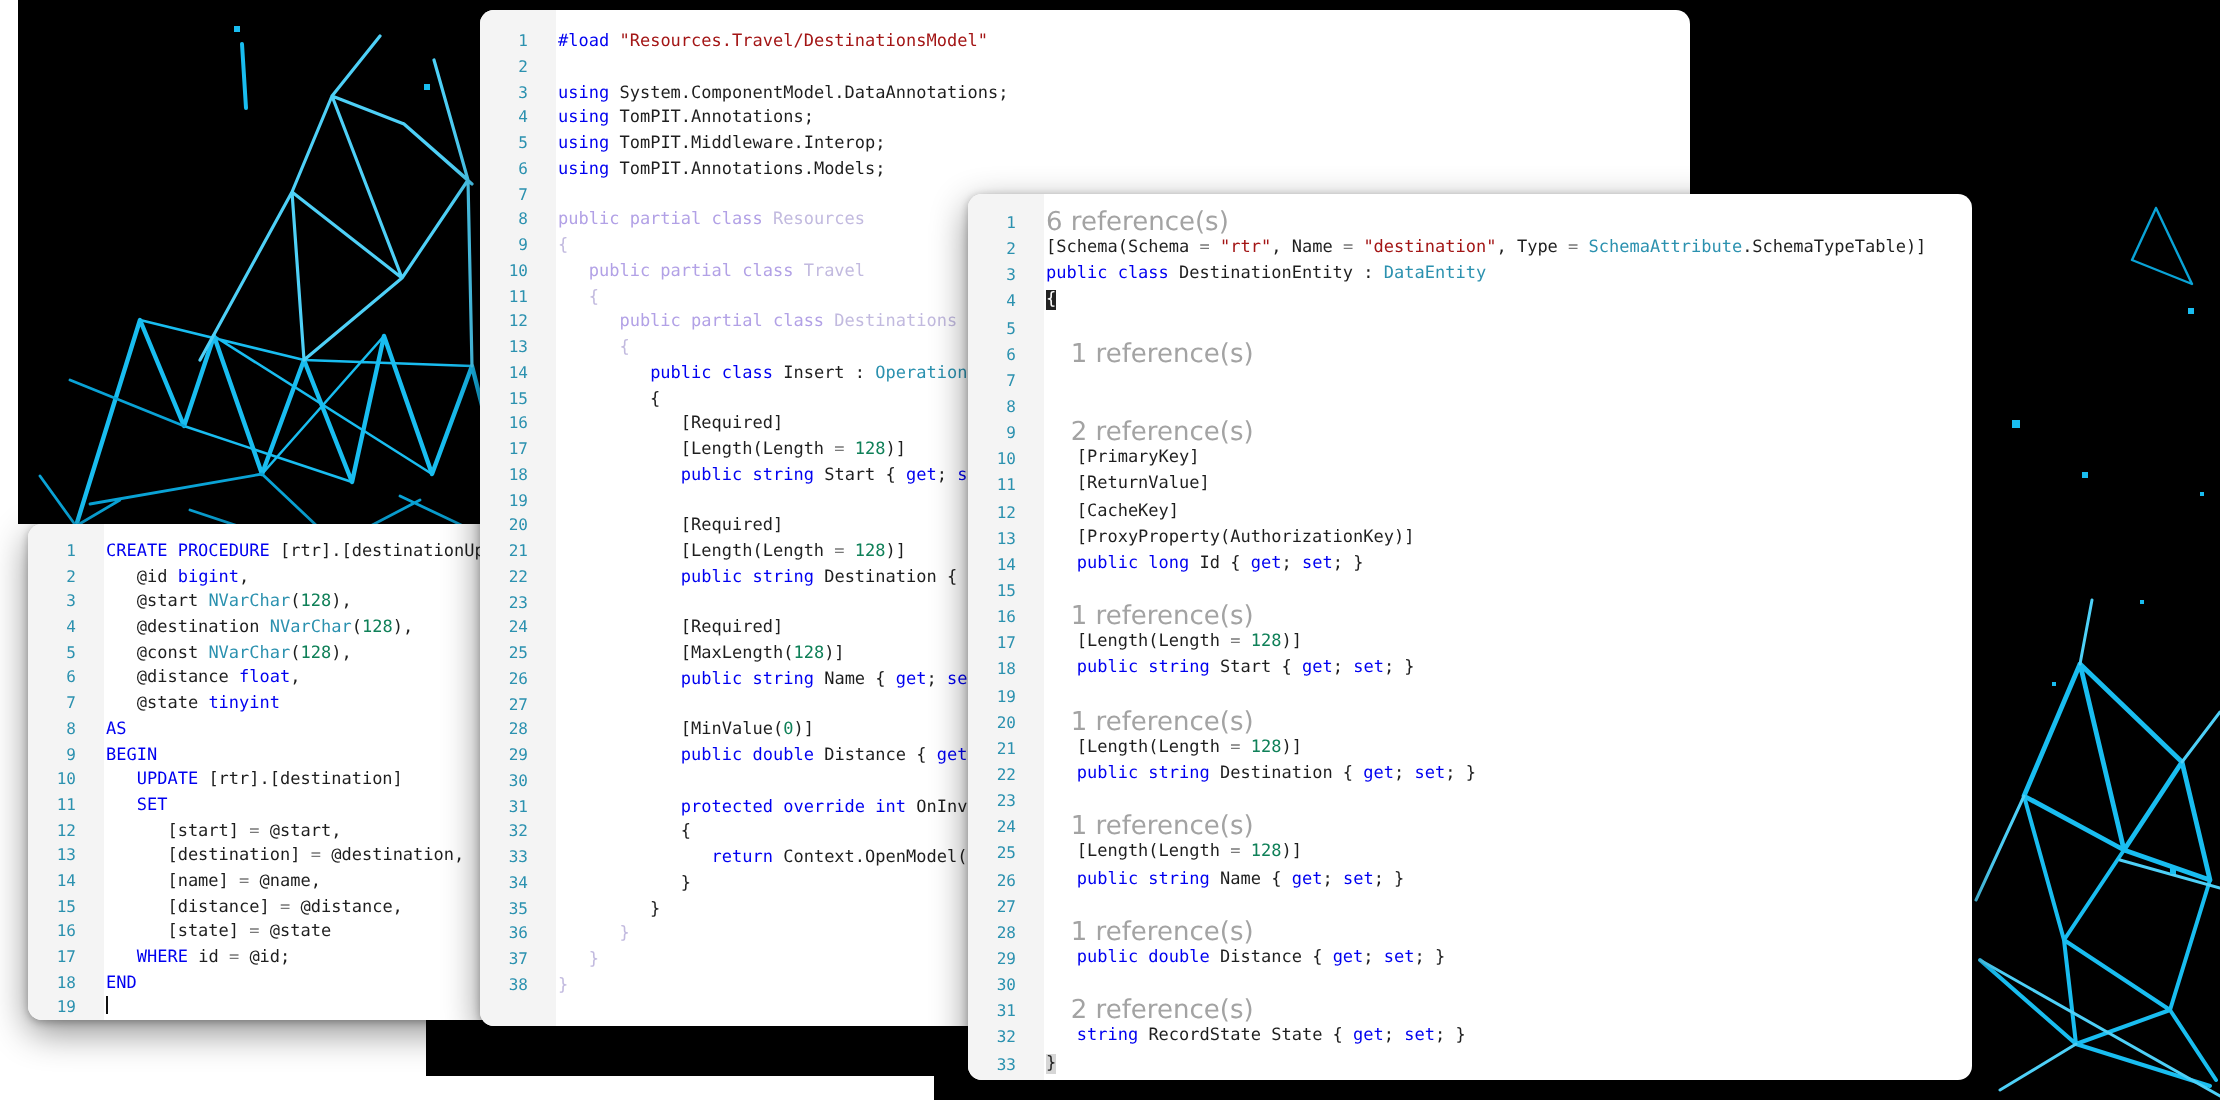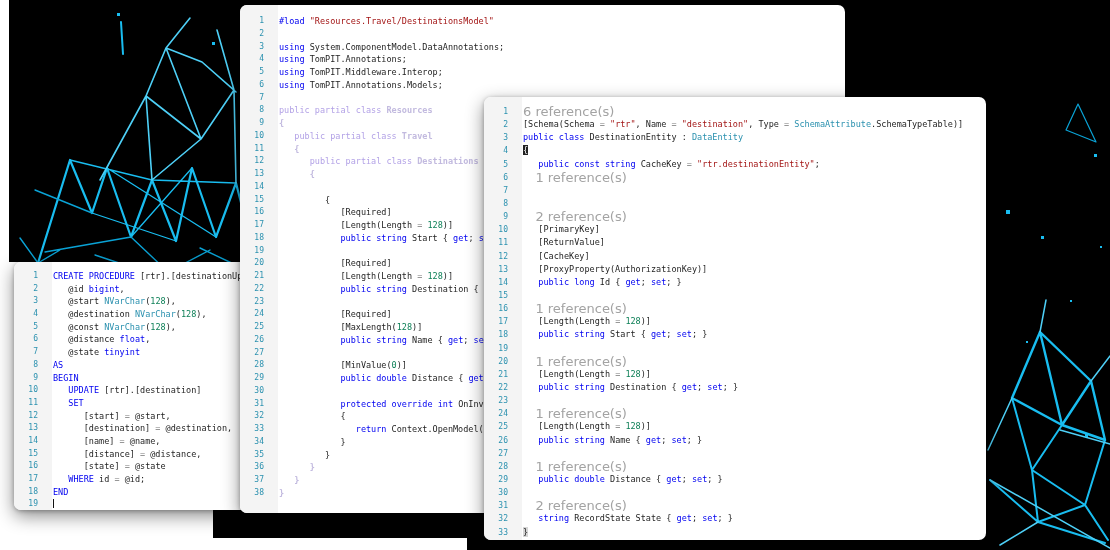--- a/index.html
+++ b/index.html
@@ -28,21 +28,21 @@
   .w-entity .rows{padding-top:8px;}
   .w-entity .row{height:13.15px;line-height:13.15px;font-size:8.5px;}
 
   .k{color:var(--keyword);}
   .t{color:var(--type);}
   .s{color:var(--string);}
   .n{color:var(--number);}
   .o{color:var(--operator);}
   .d{color:var(--text);}
   .dk{color:var(--dimKeyword);}
-  .dd{color:var(--dimText);font-weight:bold;}
+  .dd{color:var(--dimText);}
   .ln{color:var(--lens);font-size:13px;font-family:"DejaVu Sans","Liberation Sans",sans-serif;}
   .cur{background:#222;color:#fff;}
   .brm{background:#d6d6d6;color:var(--text);}
   .caret{display:inline-block;width:1.2px;height:9px;background:#111;vertical-align:-1px;}
 </style>
 </head>
 <body style="background: rgb(255, 255, 255);">
 
 <div id="bg-a" class="bg-block"></div>
 <div id="bg-b" class="bg-block"></div>
@@ -109,21 +109,21 @@
       <div class="row"><span class="num">4</span><span class="code"><span class="k">using </span><span class="d">TomPIT.Annotations;</span></span></div>
       <div class="row"><span class="num">5</span><span class="code"><span class="k">using </span><span class="d">TomPIT.Middleware.Interop;</span></span></div>
       <div class="row"><span class="num">6</span><span class="code"><span class="k">using </span><span class="d">TomPIT.Annotations.Models;</span></span></div>
       <div class="row"><span class="num">7</span><span class="code"></span></div>
       <div class="row"><span class="num">8</span><span class="code"><span class="dk">public partial class </span><span class="dd">Resources</span></span></div>
       <div class="row"><span class="num">9</span><span class="code"><span class="dd">{</span></span></div>
       <div class="row"><span class="num">10</span><span class="code"><span class="dk">   public partial class </span><span class="dd">Travel</span></span></div>
       <div class="row"><span class="num">11</span><span class="code"><span class="dd">   {</span></span></div>
       <div class="row"><span class="num">12</span><span class="code"><span class="dk">      public partial class </span><span class="dd">Destinations</span></span></div>
       <div class="row"><span class="num">13</span><span class="code"><span class="dd">      {</span></span></div>
-      <div class="row"><span class="num">14</span></div>
+      <div class="row"><span class="num">14</span><span class="code"><span class="d">         </span><span class="k">public class </span><span class="d">Insert : </span><span class="t">Operation</span></span></div>
       <div class="row"><span class="num">15</span><span class="code"><span class="d">         {</span></span></div>
       <div class="row"><span class="num">16</span><span class="code"><span class="d">            [Required]</span></span></div>
       <div class="row"><span class="num">17</span><span class="code"><span class="d">            [Length(Length </span><span class="o">= </span><span class="n">128</span><span class="d">)]</span></span></div>
       <div class="row"><span class="num">18</span><span class="code"><span class="d">            </span><span class="k">public string </span><span class="d">Start { </span><span class="k">get</span><span class="d">; </span><span class="k">set</span><span class="d">; }</span></span></div>
       <div class="row"><span class="num">19</span><span class="code"></span></div>
       <div class="row"><span class="num">20</span><span class="code"><span class="d">            [Required]</span></span></div>
       <div class="row"><span class="num">21</span><span class="code"><span class="d">            [Length(Length </span><span class="o">= </span><span class="n">128</span><span class="d">)]</span></span></div>
       <div class="row"><span class="num">22</span><span class="code"><span class="d">            </span><span class="k">public string </span><span class="d">Destination { </span><span class="k">get</span><span class="d">; </span><span class="k">set</span><span class="d">; }</span></span></div>
       <div class="row"><span class="num">23</span><span class="code"></span></div>
       <div class="row"><span class="num">24</span><span class="code"><span class="d">            [Required]</span></span></div>
@@ -144,21 +144,21 @@
     </div>
 </div>
 
 <div class="window w-entity">
   <div class="gutter"></div>
   <div class="rows">
       <div class="row"><span class="num">1</span><span class="code"><span class="ln">6 reference(s)</span></span></div>
       <div class="row"><span class="num">2</span><span class="code"><span class="d">[Schema(Schema </span><span class="o">= </span><span class="s">"rtr"</span><span class="d">, Name </span><span class="o">= </span><span class="s">"destination"</span><span class="d">, Type </span><span class="o">= </span><span class="t">SchemaAttribute</span><span class="d">.SchemaTypeTable)]</span></span></div>
       <div class="row"><span class="num">3</span><span class="code"><span class="k">public class </span><span class="d">DestinationEntity : </span><span class="t">DataEntity</span></span></div>
       <div class="row"><span class="num">4</span><span class="code"><span class="cur">{</span></span></div>
-      <div class="row"><span class="num">5</span><span class="code"><span class="d">   </span><span class="k">public const string </span><span class="d">CacheKey </span><span class="o">= </span><span class="s">"rtr.destinationEntity"</span><span class="d">;</span></span></div>
+      <div class="row"><span class="num">5</span></div>
       <div class="row"><span class="num">6</span><span class="code"><span class="ln">   1 reference(s)</span></span></div>
       <div class="row"><span class="num">7</span></div>
       <div class="row"><span class="num">8</span><span class="code"></span></div>
       <div class="row"><span class="num">9</span><span class="code"><span class="ln">   2 reference(s)</span></span></div>
       <div class="row"><span class="num">10</span><span class="code"><span class="d">   [PrimaryKey]</span></span></div>
       <div class="row"><span class="num">11</span><span class="code"><span class="d">   [ReturnValue]</span></span></div>
       <div class="row"><span class="num">12</span><span class="code"><span class="d">   [CacheKey]</span></span></div>
       <div class="row"><span class="num">13</span><span class="code"><span class="d">   [ProxyProperty(AuthorizationKey)]</span></span></div>
       <div class="row"><span class="num">14</span><span class="code"><span class="d">   </span><span class="k">public long </span><span class="d">Id { </span><span class="k">get</span><span class="d">; </span><span class="k">set</span><span class="d">; }</span></span></div>
       <div class="row"><span class="num">15</span><span class="code"></span></div>

